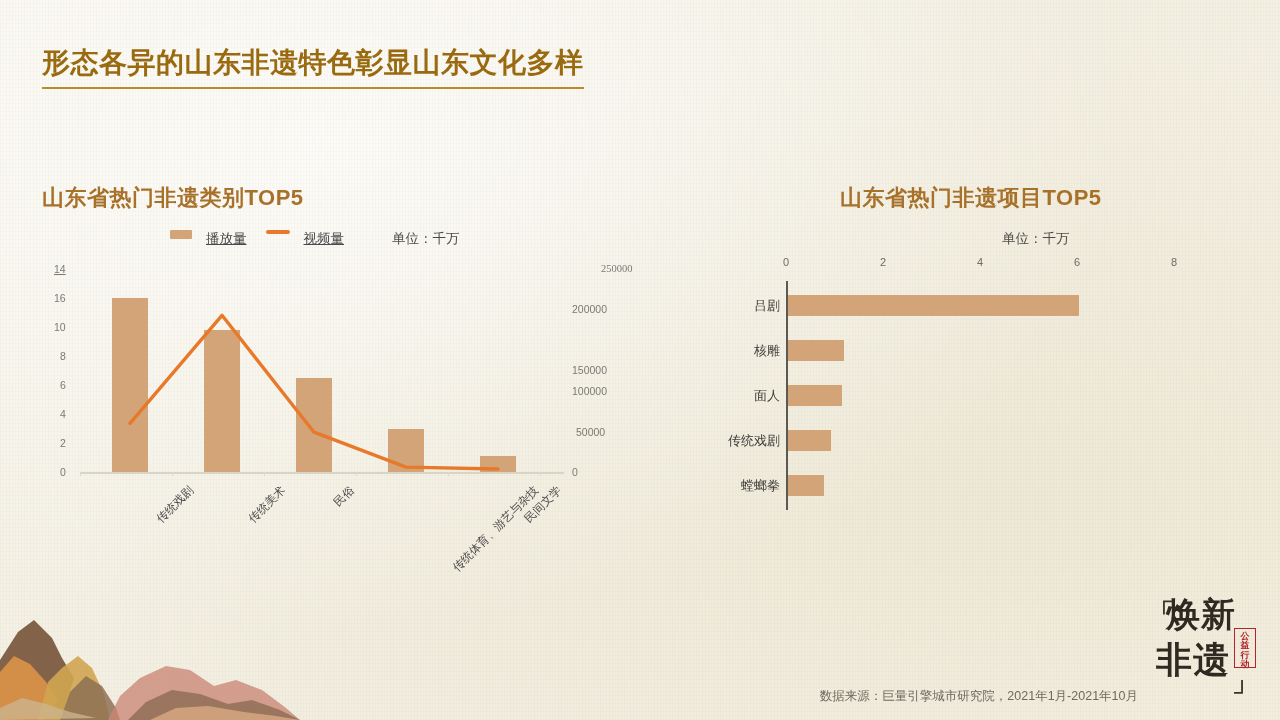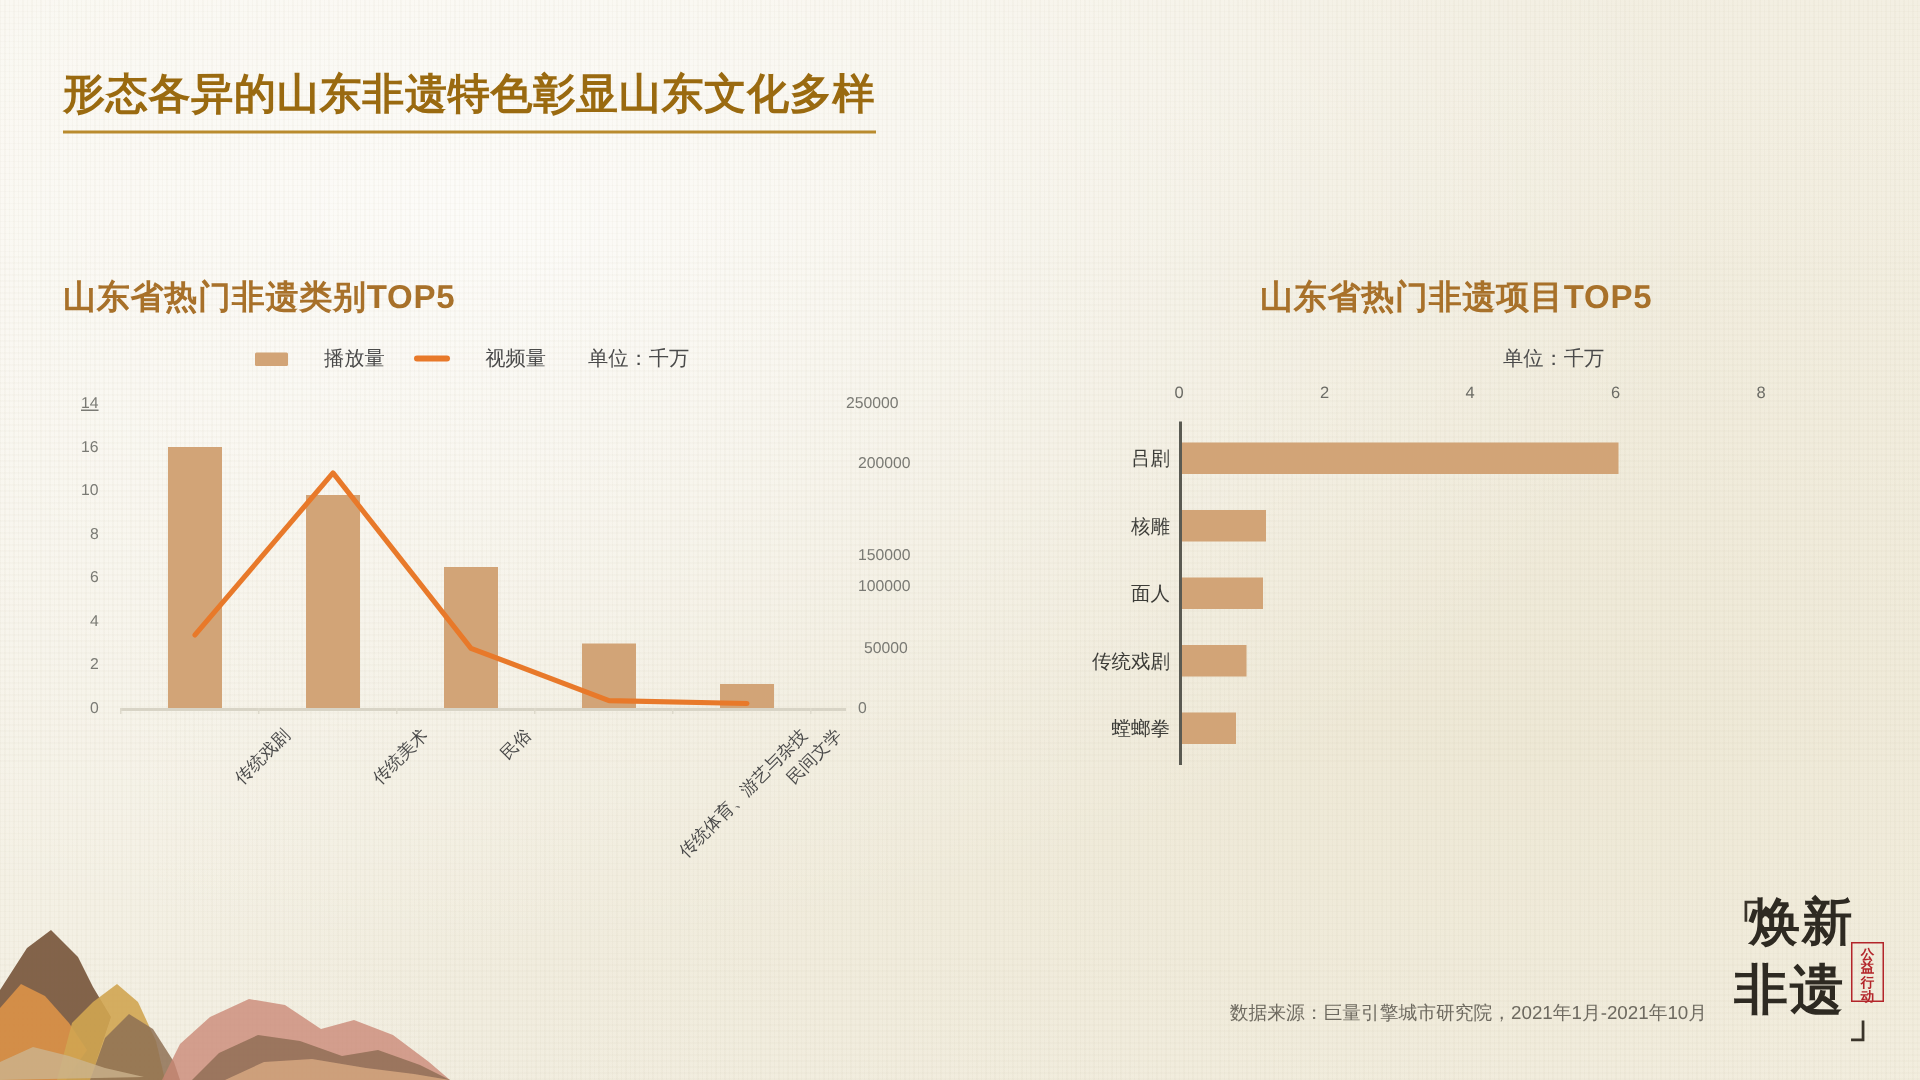--- a/index.html
+++ b/index.html
@@ -28,42 +28,42 @@
   }
   .chart-title{
     position:absolute;font-size:22px;font-weight:bold;color:#a8712a;letter-spacing:.5px;
   }
   #left-chart-title{left:42px;top:183px;}
   #right-chart-title{left:840px;top:183px;}
 
   
   #left-chart{position:absolute;left:40px;top:225px;width:600px;height:320px;}
   #left-legend{position:absolute;left:130px;top:5px;display:flex;align-items:center;gap:9px;font-size:13.5px;color:#4a4a4a;}
-  .legend-item{display:flex;align-items:center;gap:24px;}
+  .legend-item{display:flex;align-items:flex-start;gap:14px;text-decoration:underline;}
   .legend-swatch-bar{width:22px;height:9px;background:#d2a477;border-radius:1px;}
   .legend-swatch-line{width:24px;height:3.5px;background:#e8792a;border-radius:2px;}
   #left-unit{position:absolute;left:352px;top:5px;font-size:13.5px;color:#4a4a4a;}
 
   .axis-label{position:absolute;font-size:10.5px;color:#7a7a74;}
   #plot-left{position:absolute;left:48px;top:44px;width:460px;height:203px;}
   .bar-v{position:absolute;bottom:0;background:#d2a477;}
   #axis-baseline{position:absolute;left:40px;top:247px;width:484px;height:1.5px;background:#d8d4c6;}
   .tickmark{position:absolute;top:247px;width:1px;height:4px;background:#ddd9cb;}
   .xcat{position:absolute;font-size:11.5px;color:#4a4a4a;transform:rotate(-45deg);transform-origin:right top;white-space:nowrap;text-align:right;}
 
   
   #right-chart{position:absolute;left:690px;top:225px;width:560px;height:300px;}
   #right-unit{position:absolute;left:312px;top:5px;font-size:13.5px;color:#4a4a4a;}
   #right-axis-line{position:absolute;left:96px;top:56px;width:1.5px;height:229px;background:#5a5a52;}
   .xtick-r{position:absolute;top:31px;font-size:11px;color:#6c6c66;transform:translateX(-50%);}
   .bar-h{position:absolute;height:21px;background:#d2a477;}
   .ycat{position:absolute;font-size:13px;color:#3c3c38;text-align:right;width:86px;right:470px;}
 
   
-  #source-note{position:absolute;right:142px;bottom:36px;font-size:12.5px;color:#6e6a60;}
+  #source-note{position:absolute;right:142px;bottom:15px;font-size:12.5px;color:#6e6a60;}
 
   
   #logo{position:absolute;right:16px;bottom:22px;width:118px;height:108px;}
   .logo-col{position:absolute;font-family:"Liberation Serif","DejaVu Serif",serif;font-weight:bold;color:#2e2a22;}
   #logo-bracket-open{left:2px;top:6px;font-size:26px;color:#3a342a;}
   #logo-line1{left:20px;top:2px;font-size:34px;letter-spacing:1px;}
   #logo-line2{left:10px;top:46px;font-size:36px;letter-spacing:1px;}
   #logo-bracket-close{right:6px;bottom:-2px;font-size:26px;color:#3a342a;}
   #logo-seal{position:absolute;right:8px;top:38px;width:22px;height:40px;border:1.5px solid #b3252a;color:#b3252a;
     font-size:9px;line-height:1.05;text-align:center;padding-top:3px;box-sizing:border-box;
@@ -111,21 +111,21 @@
 
   <div class="axis-label" style="left:14px;top:38px;text-decoration:underline;">14</div>
   <div class="axis-label" style="left:14px;top:67px;">16</div>
   <div class="axis-label" style="left:14px;top:96px;">10</div>
   <div class="axis-label" style="left:20px;top:125px;">8</div>
   <div class="axis-label" style="left:20px;top:154px;">6</div>
   <div class="axis-label" style="left:20px;top:183px;">4</div>
   <div class="axis-label" style="left:20px;top:212px;">2</div>
   <div class="axis-label" style="left:20px;top:241px;">0</div>
 
-  <div class="axis-label" style="left:524px;top:38px;">250000</div>
+  <div class="axis-label" style="left:561px;top:38px;font-family:Liberation Serif, serif;">250000</div>
   <div class="axis-label" style="left:532px;top:78px;">200000</div>
   <div class="axis-label" style="left:532px;top:119px;margin-top:20px;">150000</div>
   <div class="axis-label" style="left:532px;top:160px;">100000</div>
   <div class="axis-label" style="left:536px;top:201px;">50000</div>
   <div class="axis-label" style="left:532px;top:241px;">0</div>
 
   <div id="plot-left">
     <div class="bar-v" style="left:24px;  width:36px; height:174.0px;"></div>
     <div class="bar-v" style="left:116px; width:36px; height:142.1px;"></div>
     <div class="bar-v" style="left:208px; width:36px; height:94.3px;"></div>

